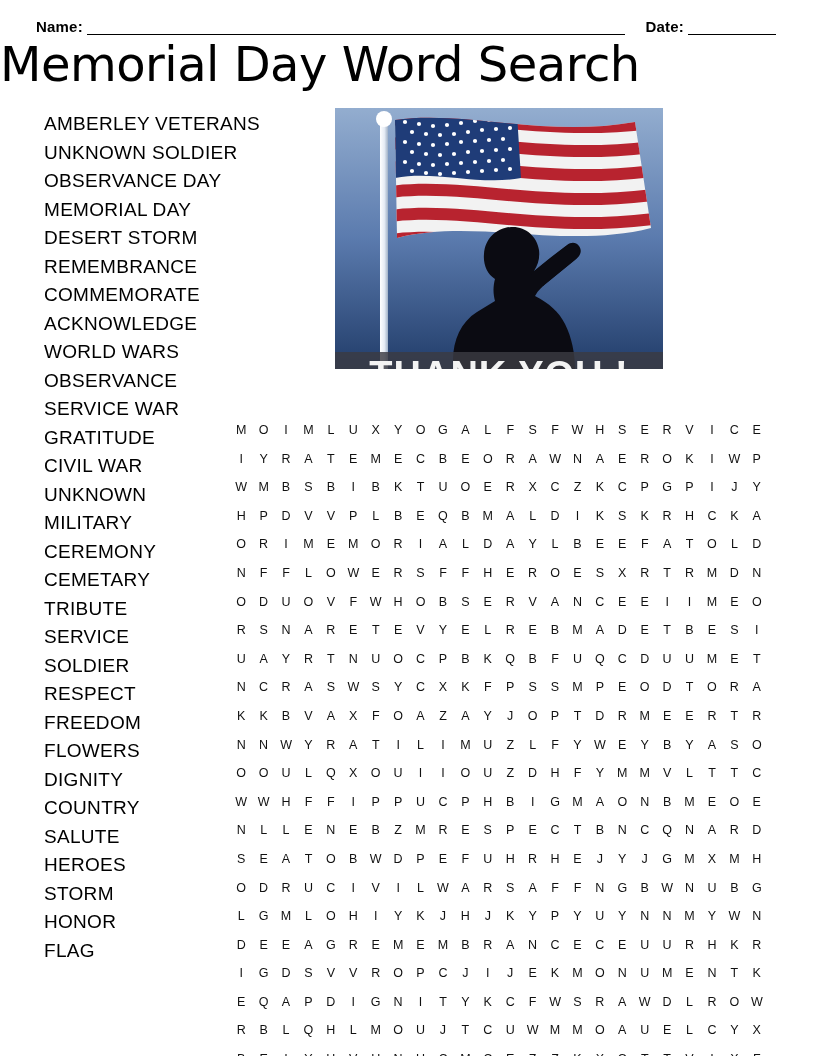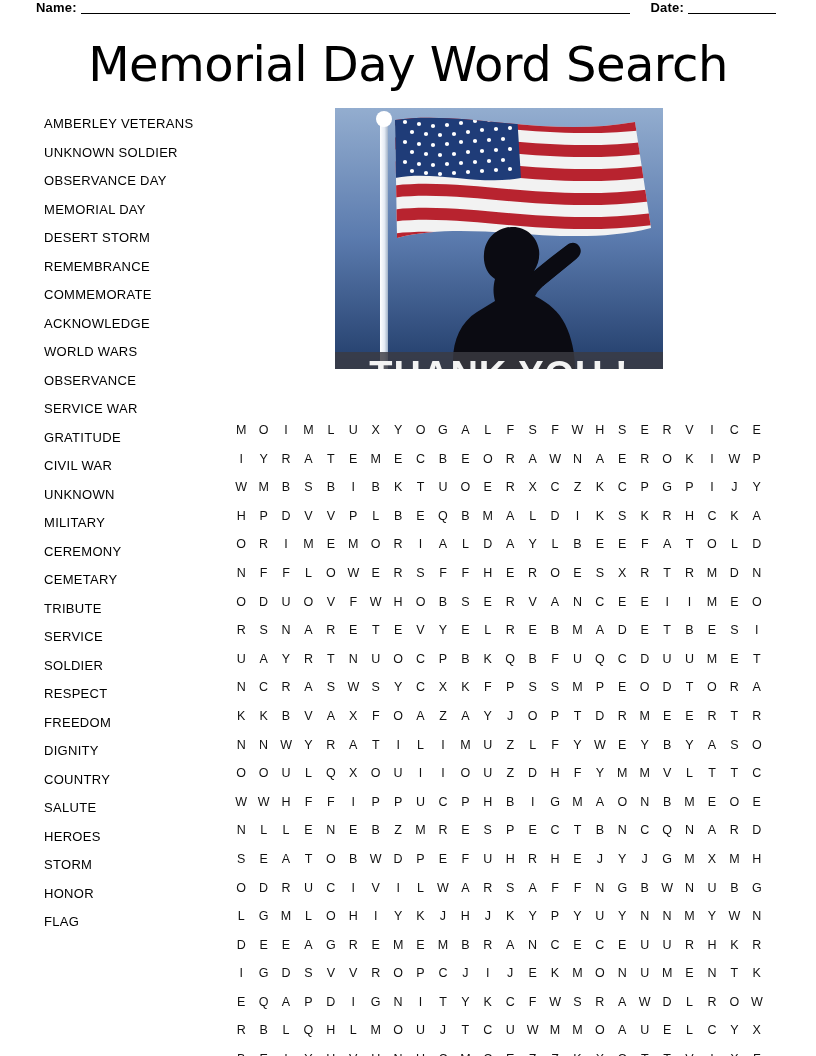--- a/index.html
+++ b/index.html
@@ -12,61 +12,61 @@
     background: #ffffff;
     font-family: "Liberation Sans", sans-serif;
     color: #000000;
     position: relative;
     overflow: hidden;
   }
 
   
   .namedate {
     position: absolute;
-    top: 0;
+    top: 18px;
     left: 36px;
     right: 36px;
     display: flex;
-    align-items: flex-start;
-    font-size: 13px;
+    align-items: flex-end;
+    font-size: 15px;
     letter-spacing: 0.2px;
   }
   .namedate .label { font-weight: bold; white-space: nowrap; }
   .namedate .rule {
     border-bottom: 1.5px solid #000;
     height: 13px;
     margin: 0 4px;
   }
   .namedate .name-rule { flex: 1 1 auto; }
   .namedate .date-rule { width: 88px; flex: 0 0 88px; }
   .namedate .date-label { margin-left: 16px; font-weight: bold; }
 
   
   .title {
     position: absolute;
     top: 36px;
     left: 0;
     width: 816px;
-    text-align: center;
+    text-align: left;
     font-size: 48px;
     font-weight: normal;
     font-family: "DejaVu Sans", sans-serif;
     letter-spacing: -0.5px;
     color: #000;
   }
 
   
   .wordlist {
     position: absolute;
     top: 110px;
     left: 44px;
     width: 180px;
   }
   .wordlist .word {
-    font-size: 13px;
+    font-size: 19px;
     line-height: 28.5px;
     letter-spacing: 0.3px;
     white-space: nowrap;
     font-family: "Liberation Sans", sans-serif;
   }
 
   
   .art {
     position: absolute;
     top: 108px;
@@ -123,20 +123,21 @@
     <div class="word">CIVIL WAR</div>
     <div class="word">UNKNOWN</div>
     <div class="word">MILITARY</div>
     <div class="word">CEREMONY</div>
     <div class="word">CEMETARY</div>
     <div class="word">TRIBUTE</div>
     <div class="word">SERVICE</div>
     <div class="word">SOLDIER</div>
     <div class="word">RESPECT</div>
     <div class="word">FREEDOM</div>
+    <div class="word">FLOWERS</div>
     <div class="word">DIGNITY</div>
     <div class="word">COUNTRY</div>
     <div class="word">SALUTE</div>
     <div class="word">HEROES</div>
     <div class="word">STORM</div>
     <div class="word">HONOR</div>
     <div class="word">FLAG</div>
   </div>
 
 <div class="art">

